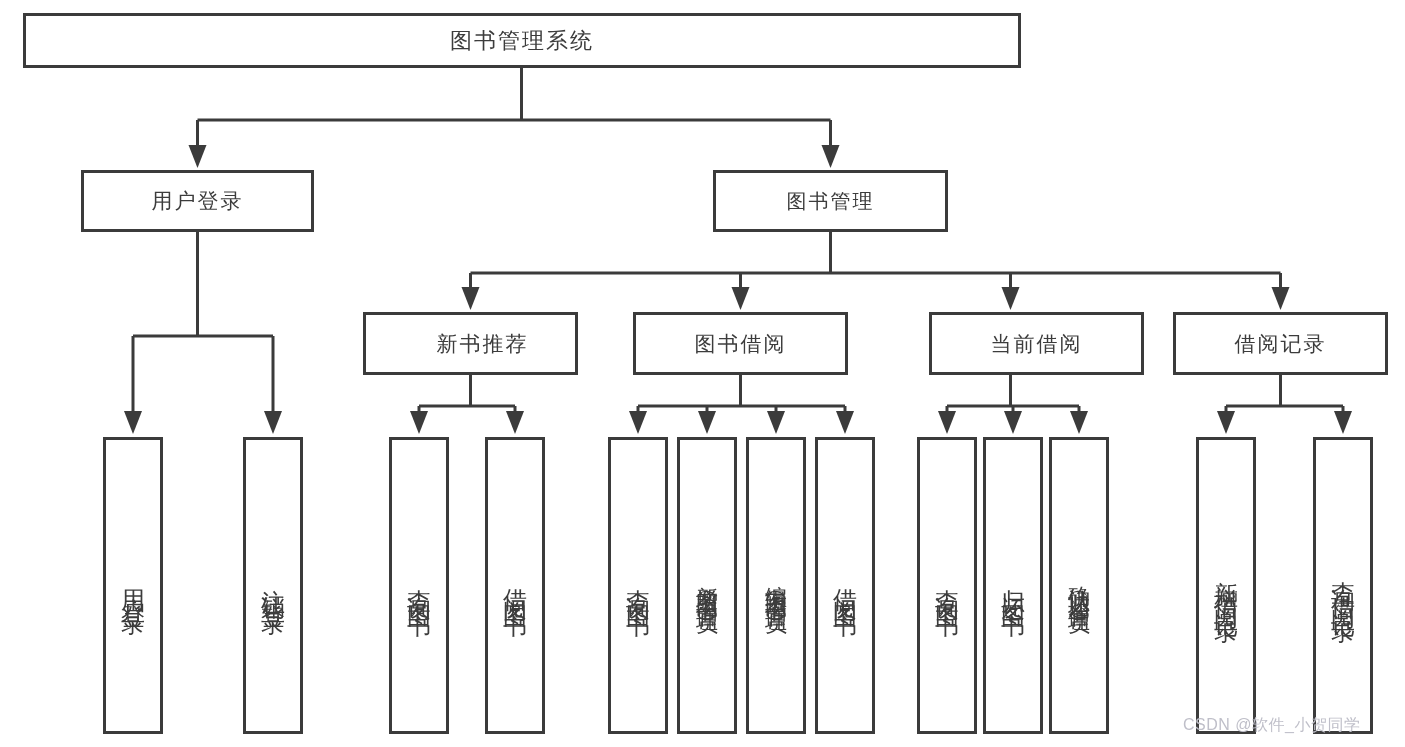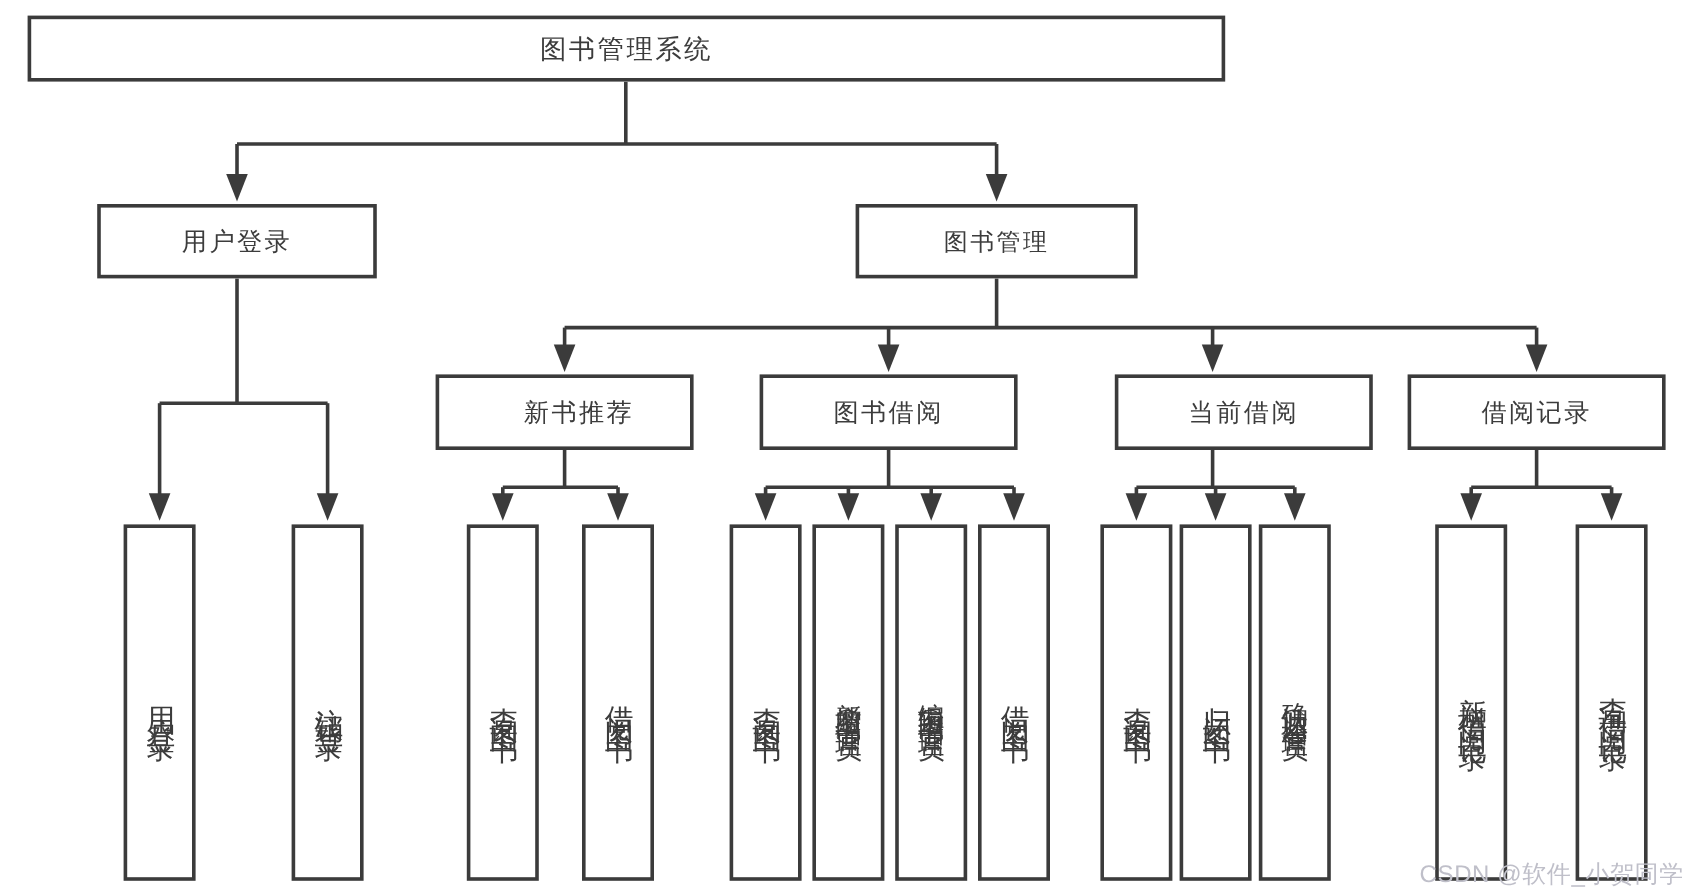--- a/index.html
+++ b/index.html
@@ -84,21 +84,21 @@
   .v9  { left: 917px; }
   .v10 { left: 983px; }
   .v11 { left: 1049px; }
   .v12 { left: 1196px; }
   .v13 { left: 1313px; }
 
   .watermark {
     position: absolute;
     left: 1183px;
     top: 715px;
-    font-size: 20px;
+    font-size: 16px;
     color: var(--watermark);
     z-index: 3;
     white-space: nowrap;
     letter-spacing: 0.5px;
   }
 </style>
 </head>
 <body>
 
 <div class="canvas">

